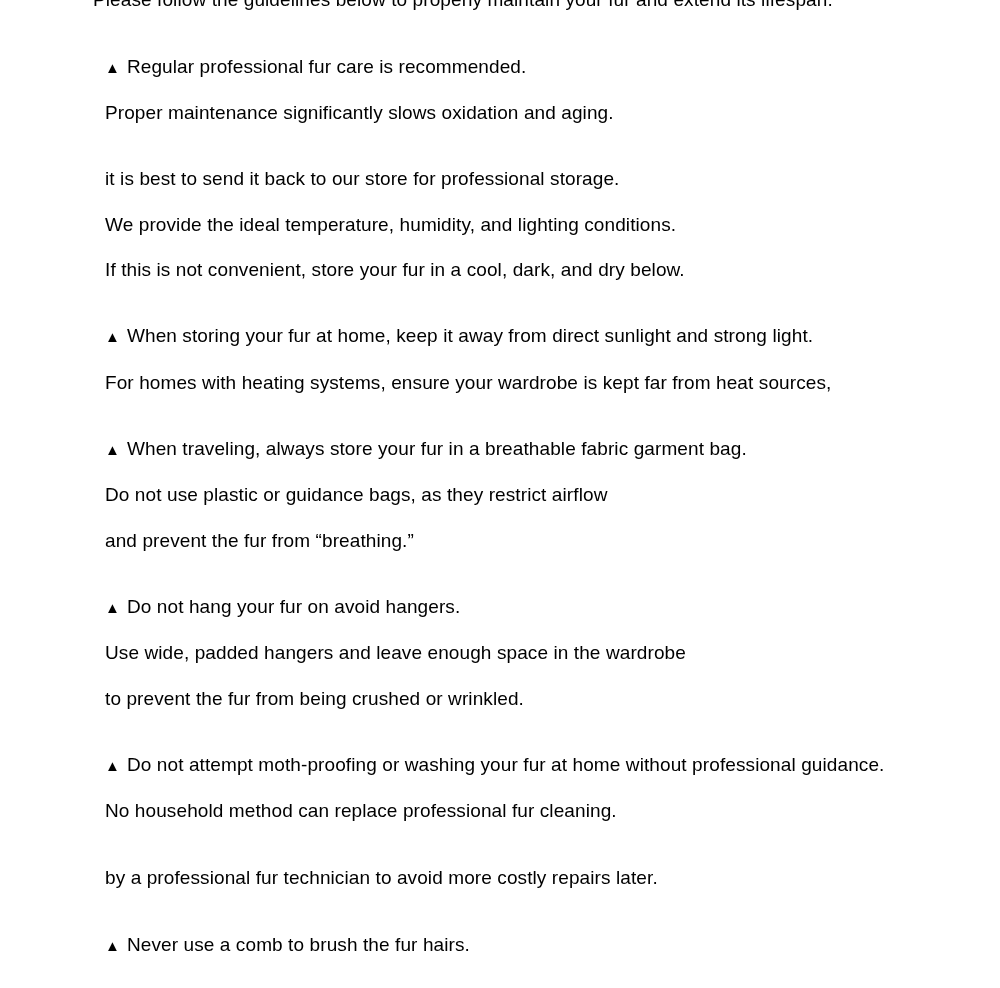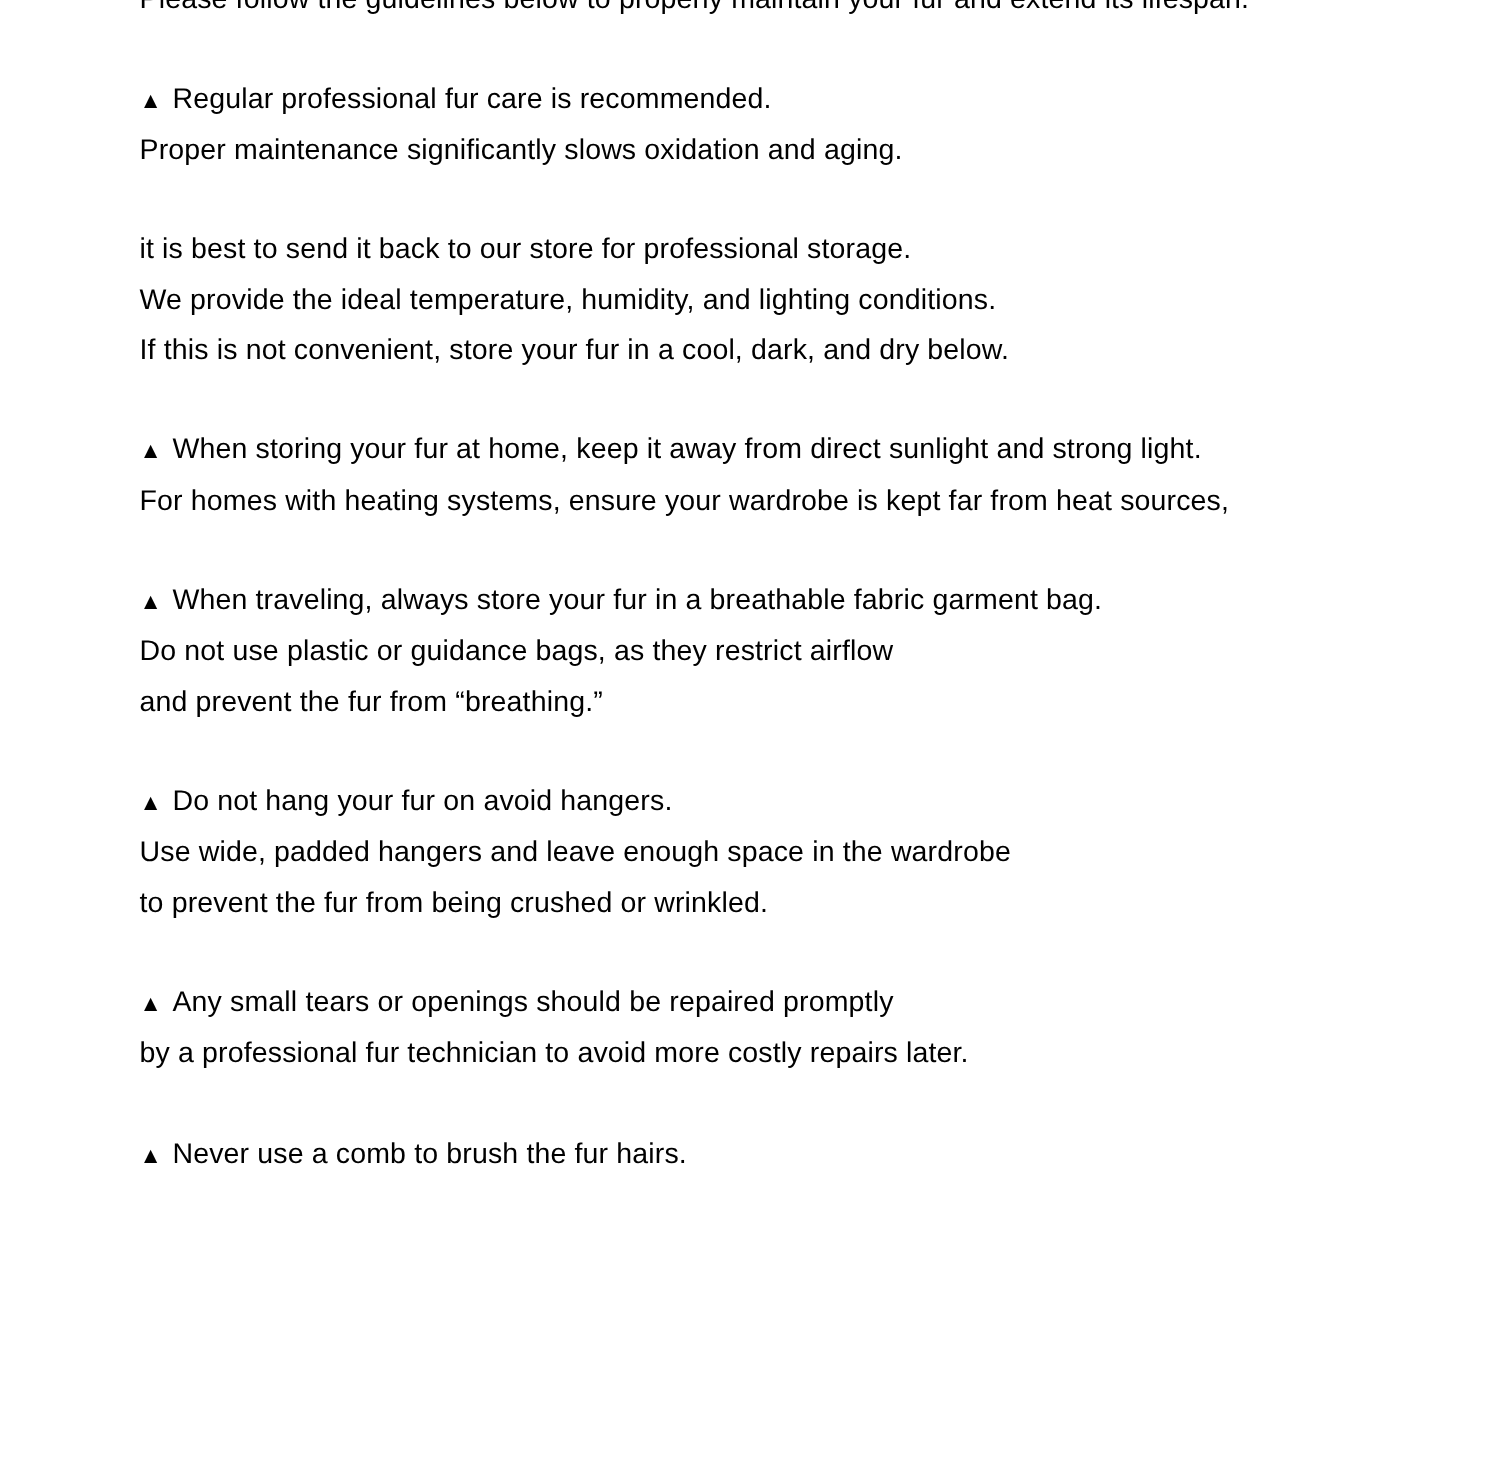--- a/index.html
+++ b/index.html
@@ -17,21 +17,21 @@
     font-size: 19px;
     font-weight: 400;
   }
   .doc {
     position: absolute;
     left: 93px;
     top: -17px;
     width: 890px;
   }
   .line {
-    margin: 0;
+    margin: 12px;
     line-height: 33.2px;
     white-space: nowrap;
     letter-spacing: 0.1px;
   }
   .para {
     margin: 0 0 33.4px 0;
   }
   .bullet {
     font-size: 15px;
     margin-right: 7px;
@@ -65,23 +65,26 @@
     <p class="line">Do not use plastic or guidance bags, as they restrict airflow</p>
     <p class="line">and prevent the fur from “breathing.”</p>
   </section>
 
   <section class="para">
     <p class="line"><span class="bullet">▲</span><span>Do not hang your fur on avoid hangers.</span></p>
     <p class="line">Use wide, padded hangers and leave enough space in the wardrobe</p>
     <p class="line">to prevent the fur from being crushed or wrinkled.</p>
   </section>
 
+  <section class="para">
+    <p class="line"><span class="bullet">▲</span><span>Do not attempt moth-proofing or washing your fur at home without professional guidance.</span></p>
+    <p class="line">No household method can replace professional fur cleaning.</p>
+  </section>
 
   <section class="para">
-    <p class="line"><span class="bullet">▲</span><span>Any small tears or openings should be repaired promptly</span></p>
     <p class="line">by a professional fur technician to avoid more costly repairs later.</p>
   </section>
 
   <section class="para">
     <p class="line"><span class="bullet">▲</span><span>Never use a comb to brush the fur hairs.</span></p>
   </section>
 
 </div>
 
 </body></html>

